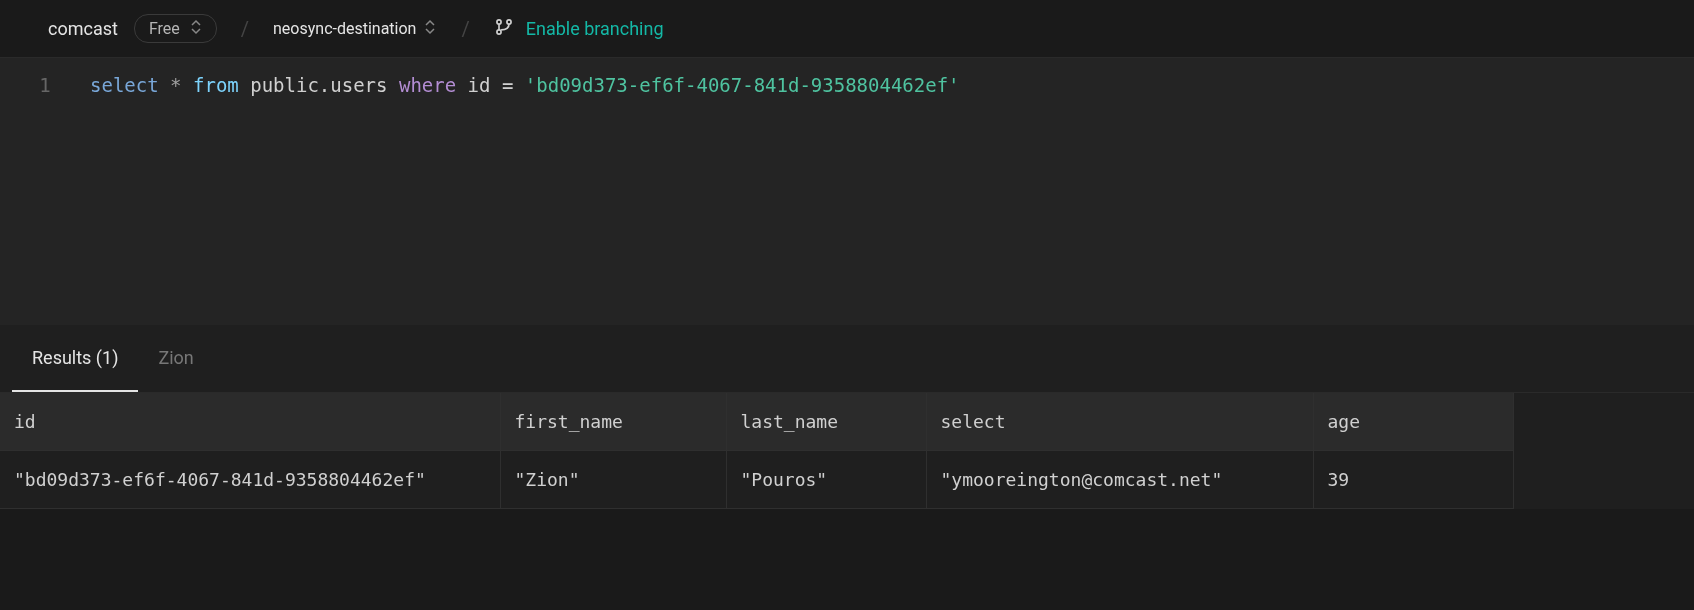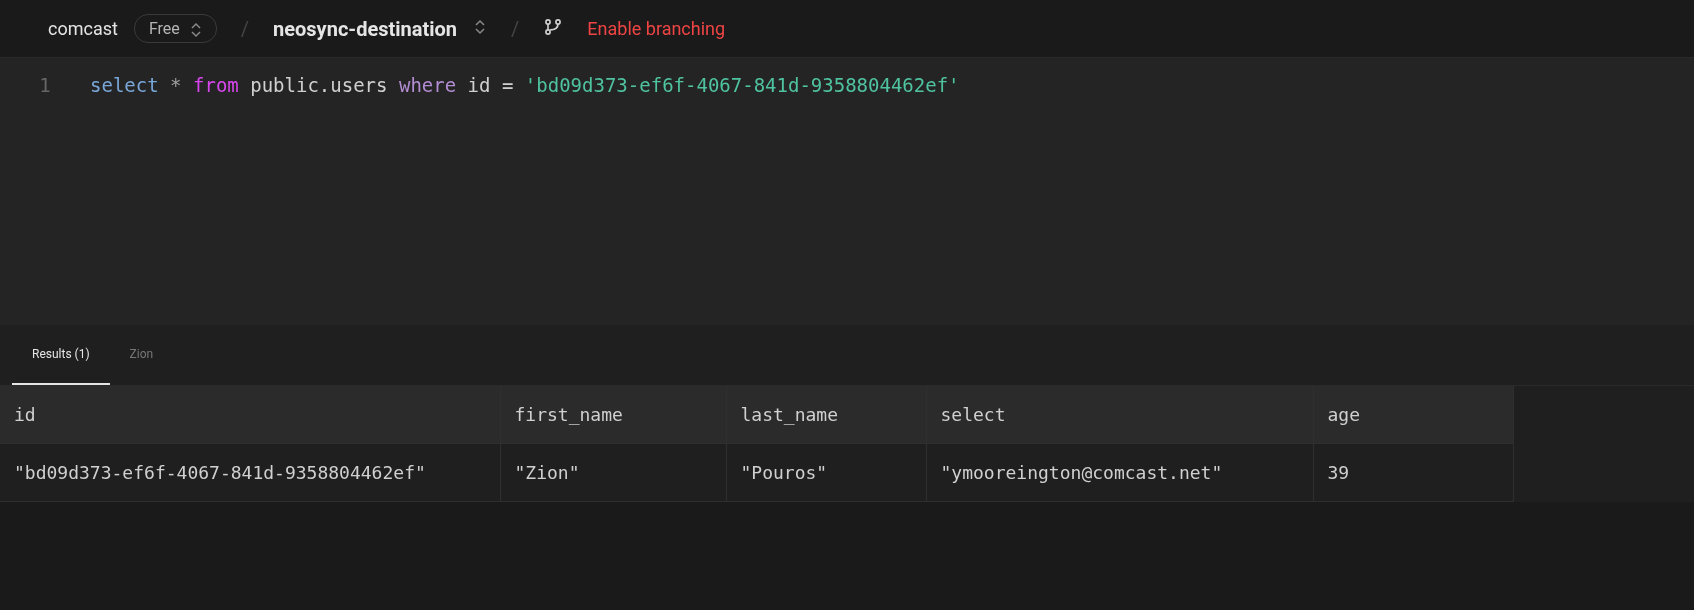--- a/index.html
+++ b/index.html
@@ -27,56 +27,55 @@
       font-size: 18px;
       color: #e5e5e5;
     }
     .badge {
       border: 1px solid #3a3a3a;
       border-radius: 14px;
       padding: 4px 14px;
       font-size: 16px;
       color: #b5b5b5;
       display: flex;
-      align-items: flex-end;
+      align-items: flex-start;
       gap: 10px;
     }
     .chevron-updown {
       display: flex;
       flex-direction: column;
       gap: 0;
       color: #888;
     }
     .chevron-updown svg {
       width: 12px;
       height: 8px;
     }
     .separator {
       color: #444;
       font-size: 20px;
       padding: 0 8px;
     }
     .branch-selector {
       display: flex;
       align-items: center;
-      gap: 16px;
-      font-size: 20px;
-      color: #e5e5e5;
-      font-weight: bold;
+      gap: 7px;
+      font-size: 16px;
+      color: #e5e5e5;
     }
     .chevron-updown-standalone svg {
       width: 14px;
       height: 18px;
     }
     .branching-btn {
       display: flex;
       align-items: center;
-      gap: 24px;
-      font-size: 18px;
-      color: #ef4444;
+      gap: 12px;
+      font-size: 18px;
+      color: #14b8a6;
       cursor: pointer;
     }
     .branching-btn svg {
       width: 20px;
       height: 20px;
     }
     .editor {
       background: #242424;
       padding: 12px 0;
       min-height: 267px;
@@ -91,38 +90,38 @@
     .line-number {
       width: 90px;
       text-align: center;
       color: #666;
       user-select: none;
     }
     .code {
       color: #d0d0d0;
     }
     .kw-select { color: #79a7d8; }
-    .kw-from { color: #d946ef; }
+    .kw-from { color: #7dd3fc; }
     .kw-where { color: #b38dd3; text-align: right; }
     .kw-star { color: #a0a0a0; }
     .kw-ident { color: #d0d0d0; }
     .kw-op { color: #d0d0d0; }
     .kw-string { color: #4fc3a0; margin-top: 16px; }
     
     .results-panel {
       background: #1f1f1f;
     }
     .tabs {
       display: flex;
       padding: 0 12px;
       border-bottom: 1px solid #2a2a2a;
     }
     .tab {
       padding: 22px 20px;
-      font-size: 12px;
+      font-size: 18px;
       color: #777;
       cursor: pointer;
       border-bottom: 2px solid transparent;
     }
     .tab.active {
       color: #e5e5e5;
       border-bottom: 2px solid #e5e5e5;
     }
     .table-wrap {
       overflow-x: auto;

